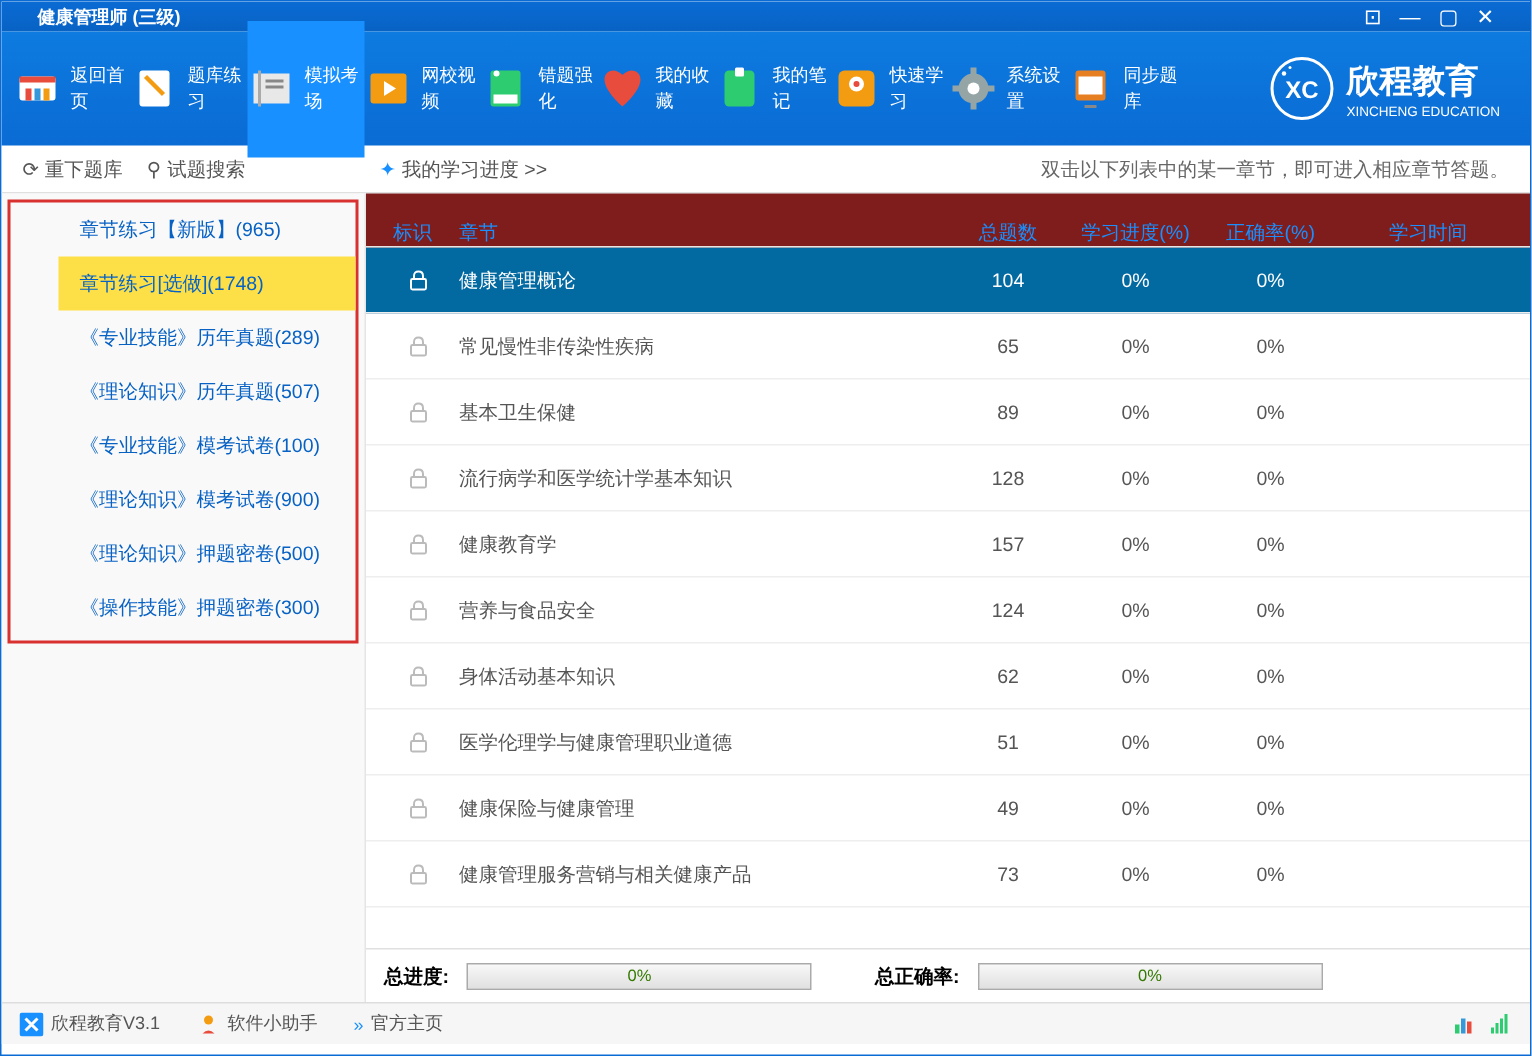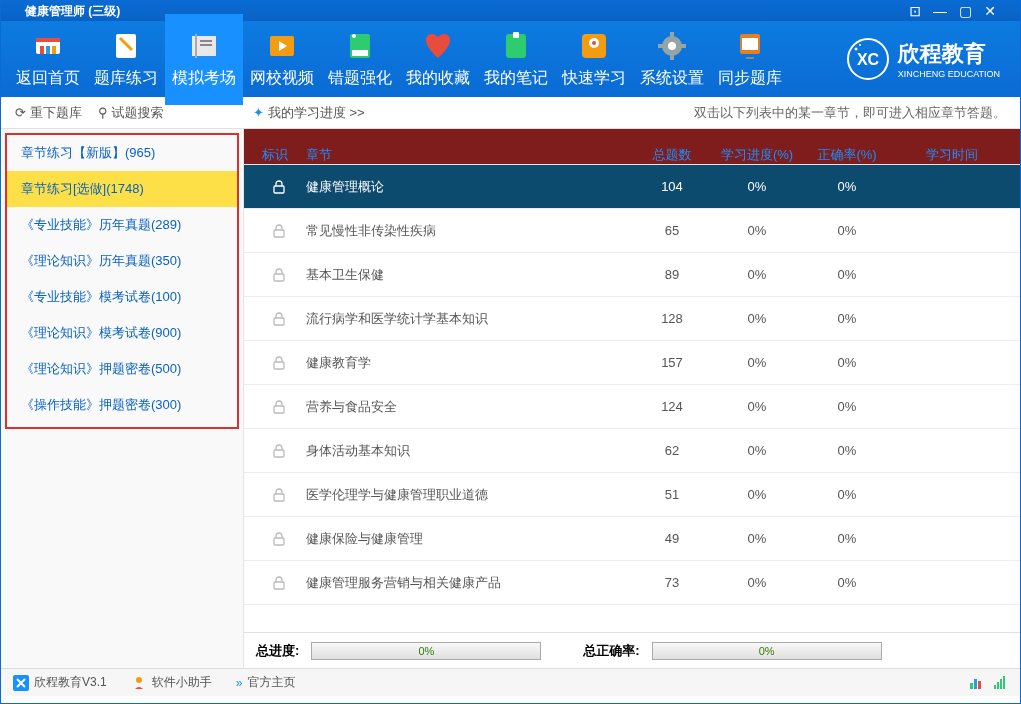--- a/index.html
+++ b/index.html
@@ -1,48 +1,48 @@
 <!DOCTYPE html>
 <html><head>
   <meta charset="utf-8">
   <style>
     * { margin: 0; padding: 0; box-sizing: border-box; font-family: "Microsoft YaHei", Arial, sans-serif; }
     body { background: #fff; width: 1021px; height: 704px; overflow: hidden; border: 1px solid #0a6bd4; }
     .titlebar { height: 20px; background: linear-gradient(to bottom, #0a6bd4, #0862c4); display: flex; align-items: center; justify-content: space-between; padding: 0 24px; color: #fff; font-size: 12px; font-weight: bold; }
     .titlebar-controls { display: flex; gap: 12px; color: #fff; font-size: 14px; font-weight: normal; }
     .titlebar-controls span { cursor: pointer; }
     .toolbar { height: 76px; background: linear-gradient(to bottom, #0d7be0, #0a6bd4); display: flex; align-items: center; padding: 0 8px; position: relative; }
-    .toolbar-item { width: 78px; height: 91px; display: flex; flex-direction: column; align-items: center; justify-content: center; gap: 6px; color: #fff; font-size: 16px; cursor: pointer; }
+    .toolbar-item { width: 78px; height: 91px; display: flex; align-items: center; justify-content: center; gap: 6px; color: #fff; font-size: 12px; cursor: pointer; }
     .toolbar-item.active { background: #1890ff; }
     .toolbar-icon { width: 32px; height: 32px; display: flex; align-items: center; justify-content: center; }
     .logo { position: absolute; right: 20px; display: flex; align-items: center; gap: 8px; color: #fff; }
     .logo-text { font-size: 22px; font-weight: bold; }
     .logo-sub { font-size: 9px; }
     .sub-toolbar { height: 32px; background: #fff; border-bottom: 1px solid #e0e0e0; display: flex; align-items: center; padding: 0 14px; font-size: 13px; color: #555; }
     .sub-toolbar-left { width: 228px; display: flex; gap: 16px; }
     .sub-toolbar-item { display: flex; align-items: center; gap: 4px; cursor: pointer; }
     .sub-toolbar-right { flex: 1; display: flex; align-items: center; justify-content: space-between; padding-left: 10px; }
     .tip-text { color: #666; }
     .main { display: flex; height: 539px; }
     .sidebar { width: 243px; background: #f9f9f9; border-right: 1px solid #e5e5e5; padding: 4px; }
-    .sidebar-inner { border: 2px solid #d93030; height: 296px; }
+    .sidebar-inner { border: 2px solid #d93030; height: 296px; padding-left: 32px; }
     .sidebar-item { height: 36px; display: flex; align-items: center; padding: 0 14px; font-size: 13px; color: #0862c4; cursor: pointer; }
     .sidebar-item.selected { background: #fde047; }
     .content { flex: 1; display: flex; flex-direction: column; }
     .table-header { height: 36px; background: #7f1d1d; display: flex; align-items: flex-end; font-size: 13px; color: #1890ff; border-bottom: 1px solid #e5e5e5; padding: 0 8px; }
     .table-header div { text-align: center; }
     .col-sign { width: 44px; padding-left: 10px; }
     .col-chapter { flex: 1; text-align: left !important; padding-left: 10px; }
     .col-total { width: 80px; }
     .col-progress { width: 90px; }
     .col-accuracy { width: 90px; }
     .col-time { width: 120px; }
     .table-body { flex: 1; overflow-y: auto; }
     .table-row { height: 44px; display: flex; align-items: center; font-size: 13px; color: #555; border-bottom: 1px solid #eee; padding: 0 8px; cursor: pointer; }
-    .table-row.active { background: #0c4a6e; color: #fff; }
+    .table-row.active { background: #0369a1; color: #fff; }
     .table-row div { text-align: center; }
     .lock-icon { width: 44px; display: flex; justify-content: center; padding-left: 10px; }
     .summary { height: 36px; display: flex; align-items: center; gap: 12px; padding: 0 12px; font-size: 13px; border-top: 1px solid #e0e0e0; }
     .summary-label { font-weight: bold; }
     .progress-bar { height: 18px; border: 1px solid #aaa; background: linear-gradient(to bottom, #f8f8f8, #e0e0e0); position: relative; display: flex; align-items: center; justify-content: center; font-size: 11px; color: #357a00; }
     .statusbar { height: 28px; background: #f6f6f6; border-top: 1px solid #ddd; display: flex; align-items: center; justify-content: space-between; padding: 0 12px; font-size: 12px; color: #555; }
     .statusbar-left { display: flex; gap: 24px; align-items: center; }
     .statusbar-item { display: flex; align-items: center; gap: 5px; cursor: pointer; }
     .statusbar-right { display: flex; gap: 8px; }
     .small-icon { width: 16px; height: 16px; }
@@ -192,21 +192,21 @@
     <span class="tip-text">双击以下列表中的某一章节，即可进入相应章节答题。</span>
   </div>
 </div>
 
 <div class="main">
   <div class="sidebar">
     <div class="sidebar-inner">
       <div class="sidebar-item">章节练习【新版】(965)</div>
       <div class="sidebar-item selected">章节练习[选做](1748)</div>
       <div class="sidebar-item">《专业技能》历年真题(289)</div>
-      <div class="sidebar-item">《理论知识》历年真题(350)</div>
+      <div class="sidebar-item">《理论知识》历年真题(507)</div>
       <div class="sidebar-item">《专业技能》模考试卷(100)</div>
       <div class="sidebar-item">《理论知识》模考试卷(900)</div>
       <div class="sidebar-item">《理论知识》押题密卷(500)</div>
       <div class="sidebar-item">《操作技能》押题密卷(300)</div>
     </div>
   </div>
   <div class="content">
     <div class="table-header">
       <div class="col-sign" style="text-align:left">标识</div>
       <div class="col-chapter">章节</div>

